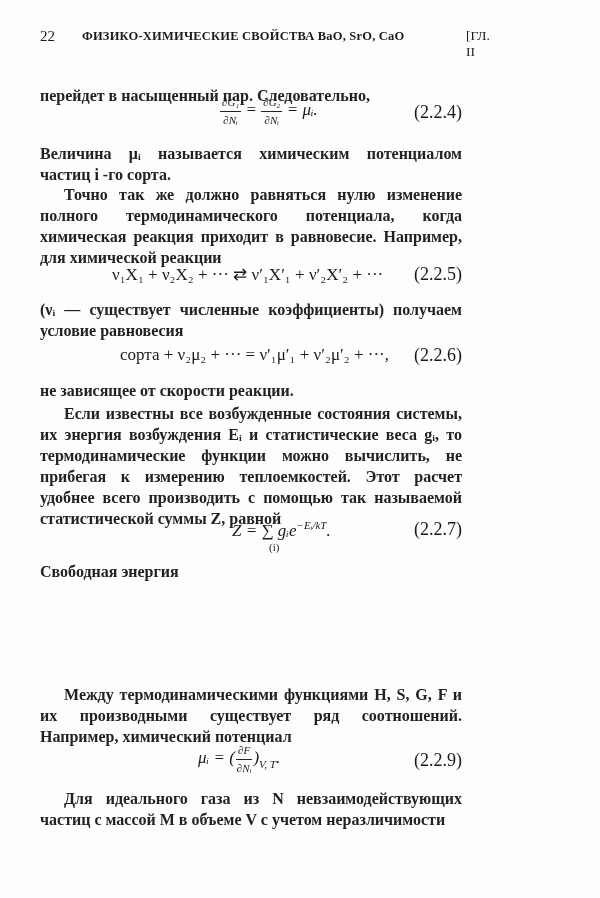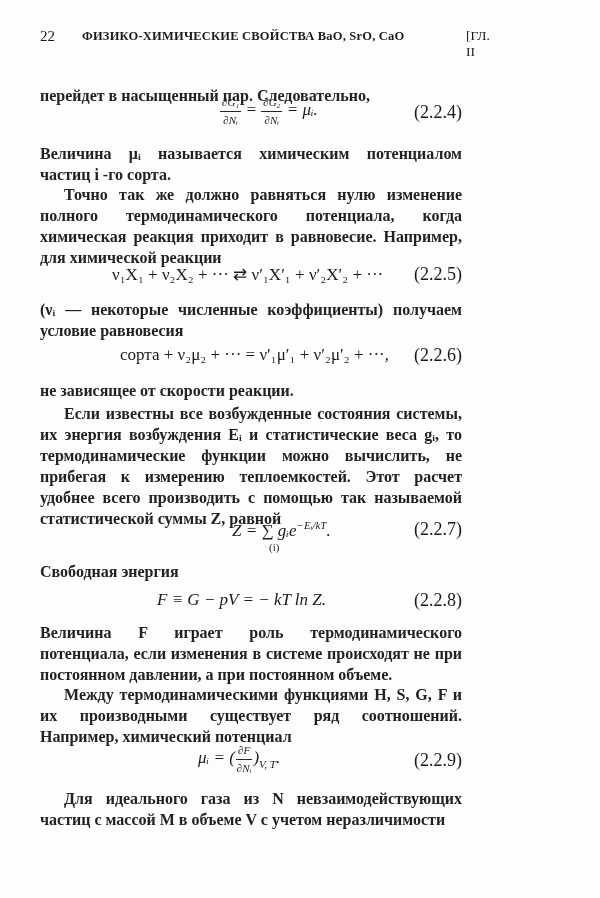--- a/index.html
+++ b/index.html
@@ -54,47 +54,42 @@
 
   <div class="text" style="top:143px;">Величина μᵢ называется химическим потенциалом частиц i -го сорта.</div>
 
   <div class="text indent" style="top:184px;">Точно так же должно равняться нулю изменение полного термодинамического потенциала, когда химическая реакция приходит в равновесие. Например, для химической реакции</div>
 
   <div class="eq" style="top:264px;">
     <span class="formula" style="left:72px; font-style:normal;">ν₁X₁ + ν₂X₂ + ··· ⇄ ν′₁X′₁ + ν′₂X′₂ + ···</span>
     <span class="num">(2.2.5)</span>
   </div>
 
-  <div class="text" style="top:299px;">(νᵢ — некоторые численные коэффициенты) получаем условие равновесия</div>
+  <div class="text" style="top:299px;">(νᵢ — существует численные коэффициенты) получаем условие равновесия</div>
 
   <div class="eq" style="top:345px;">
     <span class="formula" style="left:80px; font-style:normal;">сорта + ν₂μ₂ + ··· = ν′₁μ′₁ + ν′₂μ′₂ + ···,</span>
     <span class="num">(2.2.6)</span>
   </div>
 
   <div class="text" style="top:380px;">не зависящее от скорости реакции.</div>
 
   <div class="text indent" style="top:403px;">Если известны все возбужденные состояния системы, их энергия возбуждения Eᵢ и статистические веса gᵢ, то термодинамические функции можно вычислить, не прибегая к измерению теплоемкостей. Этот расчет удобнее всего производить с помощью так называемой статистической суммы Z, равной</div>
 
   <div class="eq" style="top:519px; height:42px;">
     <span class="formula" style="left:192px;">
       <span>Z = ∑ gᵢe</span><sup>−Eᵢ/kT</sup>.
       <span style="position:absolute; left:37px; top:22px; font-size:11px; font-style:normal;">(i)</span>
     </span>
     <span class="num">(2.2.7)</span>
   </div>
 
   <div class="text" style="top:561px;">Свободная энергия</div>
 
-  <div class="eq" style="top:590px;">
-    <span class="formula" style="left:117px;">F ≡ G − pV = − kT ln Z.</span>
-    <span class="num">(2.2.8)</span>
-  </div>
 
-  <div class="text" style="top:622px;">Величина F играет роль термодинамического потенциала, если изменения в системе происходят не при постоянном давлении, а при постоянном объеме.</div>
 
   <div class="text indent" style="top:684px;">Между термодинамическими функциями H, S, G, F и их производными существует ряд соотношений. Например, химический потенциал</div>
 
   <div class="eq" style="top:742px; height:40px;">
     <span class="formula" style="left:158px;">
       <span>μᵢ = (</span><span class="frac">
           <span class="n">∂F</span>
           <span class="d">∂Nᵢ</span>
         </span><span>)</span><sub>V, T</sub>.
     </span>

